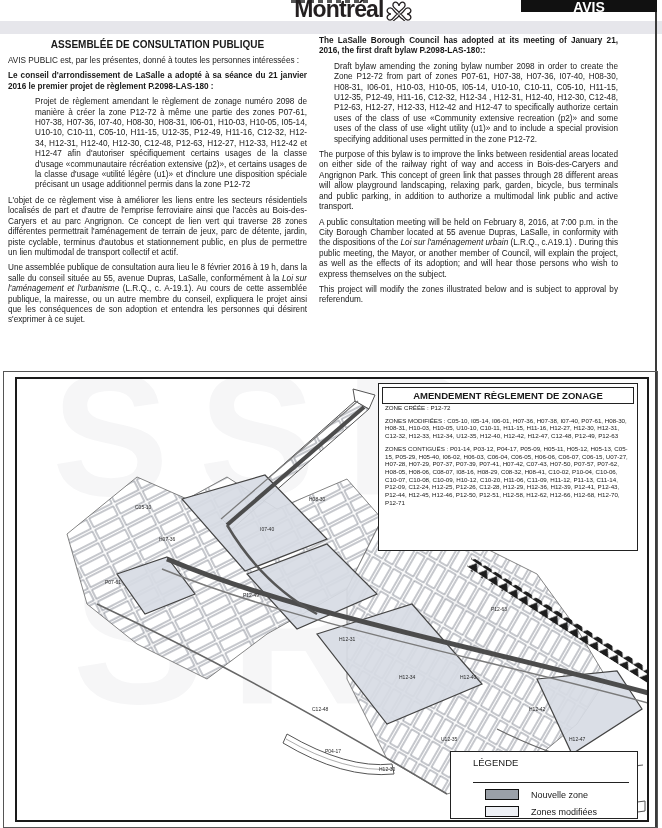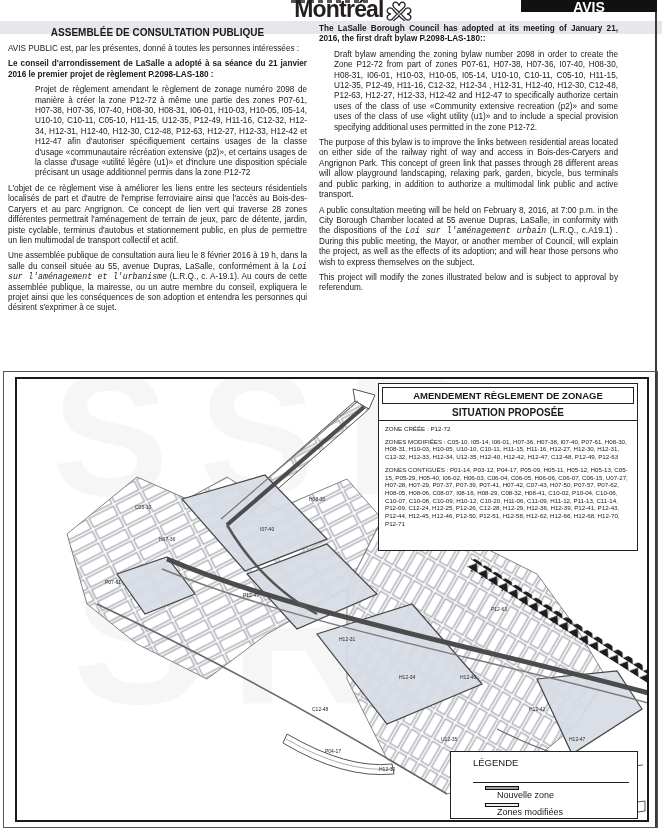--- a/index.html
+++ b/index.html
@@ -12,30 +12,30 @@
   .logo{position:absolute;top:0;left:8px;width:100%;height:21px;text-align:center;}
   .clipped-frag{position:absolute;top:0;left:291px;width:80px;height:3px;overflow:hidden;
           background:repeating-linear-gradient(90deg,#555 0 5px,transparent 5px 9px);}
   .wordmark{position:absolute;top:-4px;left:0;right:0;font-size:23px;font-weight:bold;
           letter-spacing:-0.8px;color:#231f20;}
   .flower{position:absolute;top:1px;left:378px;}
   .grayband{position:absolute;top:21px;left:0;width:662px;height:13px;background:#e6e6eb;}
   .edge-line{position:absolute;top:12px;left:655px;width:2px;height:816px;background:#3a3a3a;}
 
   
-  .columns{position:absolute;top:24px;left:0;width:618px;height:334px;display:flex;}
+  .columns{position:absolute;top:36px;left:0;width:618px;height:334px;display:flex;}
   .col{width:318px;height:334px;overflow:hidden;}
   .col.left{margin-left:8px;}
   .col.right{margin-left:12px;}
   .col-title{font-size:10px;font-weight:bold;text-align:center;margin:3px 0 6px 0;}
   .col p{font-size:8.2px;line-height:10.4px;text-align:justify;margin:0 0 5px 0;}
   .col p.bold{font-weight:bold;}
   .col p.indent-l{margin-left:27px;}
   .col p.indent-r{margin-left:15px;}
-  .law{font-style:italic;font-family:Liberation Mono, monospace;}
+  .law{font-style:italic;}
 
   
   .map-outer{position:absolute;left:3px;top:371px;width:653px;height:455px;border:1px solid #555;}
   .map-inner{position:absolute;left:11px;top:5px;width:630px;height:441px;border:2px solid #1a1a1a;
              background:#fff;overflow:hidden;}
   .wm{position:absolute;font-weight:bold;color:rgba(20,20,40,0.04);pointer-events:none;
       font-family:"Liberation Sans",sans-serif;white-space:nowrap;}
   .wm1{left:35px;top:-45px;font-size:175px;letter-spacing:30px;}
   .wm2{left:55px;top:140px;font-size:200px;letter-spacing:24px;}
   #map-svg{position:absolute;left:0;top:0;}
@@ -47,21 +47,21 @@
               font-weight:bold;font-size:9.5px;padding:2px 12px;}
   .info-subtitle{border-bottom:1.2px solid #222;text-align:center;font-weight:bold;
               font-size:10px;padding:3px 0 2px 0;margin:0 0 4px 0;}
   .info-text{padding:0 6px;font-size:6.2px;line-height:7.7px;text-align:left;}
   .info-text p{margin:0 0 5px 0;}
 
   .legend-box{position:absolute;left:433px;top:372px;width:186px;height:66px;background:#fff;
               border:1.5px solid #222;}
   .legend-title{font-size:9.5px;margin:5px 8px 0 22px;border-bottom:1.5px solid #222;
               padding-bottom:14px;}
-  .legend-row{display:flex;align-items:flex-start;margin:3px 0 0 34px;height:14px;flex-direction:column;}
+  .legend-row{display:flex;align-items:flex-end;margin:3px 0 0 34px;height:14px;}
   .legend-swatch{width:34px;height:11px;border:1.5px solid #111;box-sizing:border-box;}
   .legend-label{font-size:9px;margin-left:12px;}
 </style>
 </head>
 <body>
 
 <div class="page">
 
   <div class="banner">AVIS PUBLIC/PUBLIC NOTICE</div>
   <div class="clipped-frag"></div>
@@ -162,21 +162,20 @@
           <text x="443" y="300" class="zone-label">H12-40</text>
           <text x="512" y="332" class="zone-label">H12-42</text>
           <text x="424" y="362" class="zone-label">U12-35</text>
           <text x="362" y="392" class="zone-label">H12-30</text>
           <text x="308" y="374" class="zone-label">P04-17</text>
           <text x="552" y="362" class="zone-label">H12-47</text>
         </svg>
 
       <div class="info-box">
         <div class="info-title">AMENDEMENT RÈGLEMENT DE ZONAGE</div>
-        <div class="info-subtitle">SITUATION PROPOSÉE</div>
         <div class="info-text">
           <p>ZONE CRÉÉE : P12-72</p>
           <p>ZONES MODIFIÉES : C05-10, I05-14, I06-01, H07-36, H07-38, I07-40, P07-61, H08-30, H08-31, H10-03, H10-05, U10-10, C10-11, H11-15, H11-16, H12-27, H12-30, H12-31, C12-32, H12-33, H12-34, U12-35, H12-40, H12-42, H12-47, C12-48, P12-49, P12-63</p>
           <p>ZONES CONTIGUËS : P01-14, P03-12, P04-17, P05-09, H05-11, H05-12, H05-13, C05-15, P05-29, H05-40, I06-02, H06-03, C06-04, C06-05, H06-06, C06-07, C06-15, U07-27, H07-28, H07-29, P07-37, P07-39, P07-41, H07-42, C07-43, H07-50, P07-57, P07-62, H08-05, H08-06, C08-07, I08-16, H08-29, C08-32, H08-41, C10-02, P10-04, C10-06, C10-07, C10-08, C10-09, H10-12, C10-20, H11-06, C11-09, H11-12, P11-13, C11-14, P12-09, C12-24, H12-25, P12-26, C12-28, H12-29, H12-36, H12-39, P12-41, P12-43, P12-44, H12-45, H12-46, P12-50, P12-51, H12-58, H12-62, H12-66, H12-68, H12-70, P12-71</p>
         </div>
       </div>
 
       <div class="legend-box">
         <div class="legend-title">LÉGENDE</div>
         <div class="legend-row">

